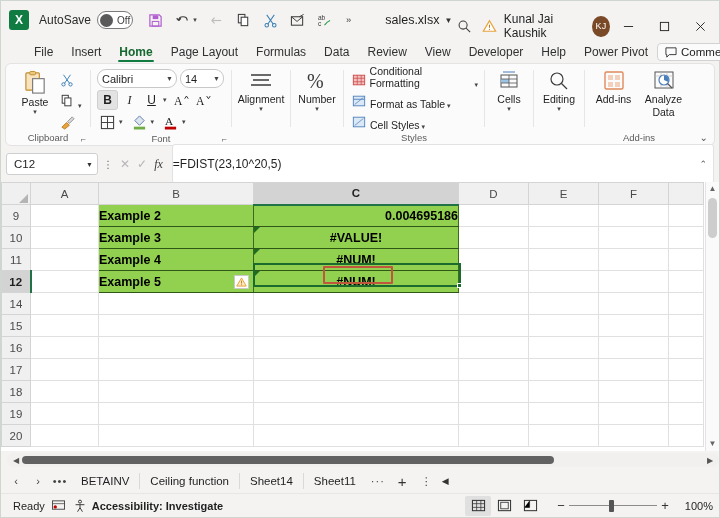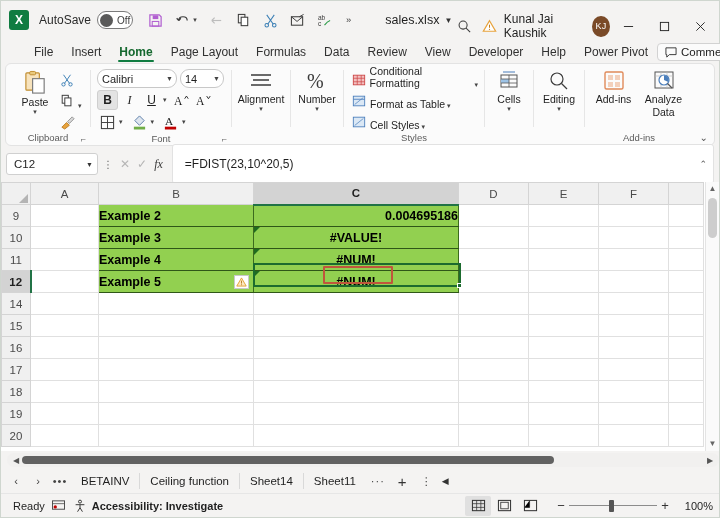--- a/index.html
+++ b/index.html
@@ -139,21 +139,21 @@
   }
   .namebox .v { flex: 1; }
   .namebox .c { font-size: 7px; color: #333; }
   .fb-dots { width: 14px; text-align: center; font-size: 10px; color: #666; letter-spacing: 0; }
   .fb-icons { display: flex; align-items: center; gap: 7px; padding: 0 6px 0 2px; }
   .fb-icons .ic { font-size: 12px; color: #b6b6b6; }
   .fb-icons .fx { font-size: 12px; color: #3b3b3b; font-style: italic; font-family: "Liberation Serif", serif; }
   .fb-input {
     flex: 1; height: 40px; background: #fff; border: 1px solid #e2e2e2;
     border-radius: 3px; display: flex; align-items: center;
-    padding: 0 12px; font-size: 12px; color: #1f1f1f; position: relative;
+    padding: 0 0; font-size: 12px; color: #1f1f1f; position: relative;
   }
   .fb-expand { position: absolute; right: 6px; font-size: 9px; color: #555; }
 
   
   .gridwrap { flex: 1; position: relative; background: #fff; overflow: hidden; }
   table.sheet { border-collapse: collapse; table-layout: fixed; }
   table.sheet td, table.sheet th { padding: 0; }
   .colhead, .rowhead {
     background: #f0f0f0; color: #4a4a4a; font-size: 11.5px; font-weight: normal;
     text-align: center; border: 1px solid #d4d4d4;

